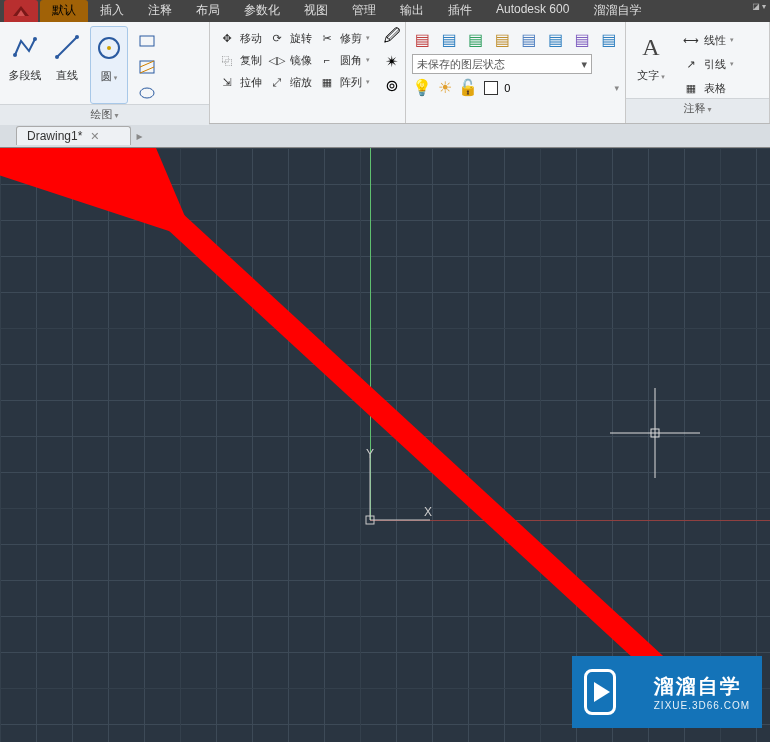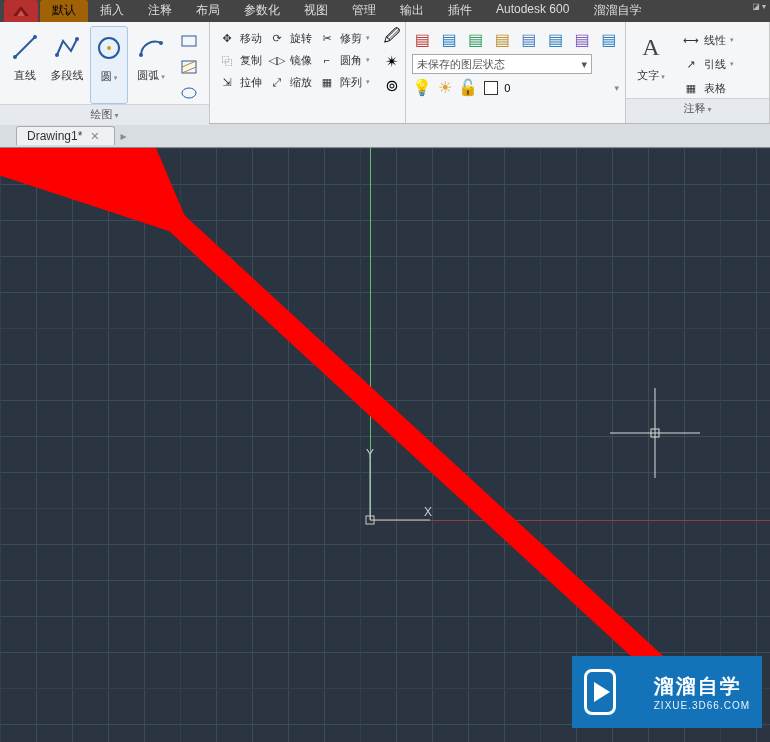--- a/index.html
+++ b/index.html
@@ -22,21 +22,21 @@
 
 .smallcol { display: flex; flex-direction: column; gap: 4px; padding-top: 4px; }
 .smallitem { display: flex; align-items: center; gap: 4px; font-size: 11px; color: #333; height: 20px; cursor: pointer; padding: 0 2px; }
 .smallitem .ico { width: 18px; height: 18px; display:flex; align-items:center; justify-content:center; }
 .drop::after { content: " ▾"; font-size: 7px; color: #888; }
 
 .layer-combo { height: 20px; width: 180px; border: 1px solid #aaa; background: #fff; font-size: 11px; padding: 0 4px; display:flex; align-items:center; justify-content:space-between; color:#555; }
 .layer-row { display:flex; align-items:center; gap:6px; }
 
 .doctabs { background: #d8dde2; height: 24px; display: flex; align-items: center; padding-left: 16px; border-bottom: 1px solid #888; }
-.doctab { background: #eef1f4; border: 1px solid #aaa; border-bottom: none; padding: 2px 14px 2px 10px; font-size: 12px; color: #333; border-radius: 3px 3px 0 0; display: flex; align-items: center; gap: 8px; }
+.doctab { background: #eef1f4; border: 1px solid #aaa; border-bottom: none; padding: 2px 30px 2px 10px; font-size: 12px; color: #333; border-radius: 3px 3px 0 0; display: flex; align-items: center; gap: 8px; }
 .doctab .x { color: #888; font-size: 11px; cursor: pointer; }
 
 .canvas { position: relative; width: 770px; height: 594px; background: #2a3541; }
 
 .grid { position:absolute; inset:0;
   background-image:
     linear-gradient(#34404c 1px, transparent 1px),
     linear-gradient(90deg,#34404c 1px, transparent 1px),
     linear-gradient(#3d4a57 1px, transparent 1px),
     linear-gradient(90deg,#3d4a57 1px, transparent 1px);
@@ -92,55 +92,45 @@
   <span class="spinner">◪ ▾</span>
 </div>
 
 <div class="ribbon">
 
   <div class="panel" style="width:210px">
     <div class="panel-body">
       <div class="bigbtn">
         <span class="ico">
             <svg class="ico-svg" width="28" height="28">
+              <polyline points="4,22 10,8 18,18 24,6" stroke="#2a5aa0" stroke-width="2" fill="none"></polyline>
+              <circle cx="4" cy="22" r="2" fill="#2a5aa0"></circle>
+              <circle cx="24" cy="6" r="2" fill="#2a5aa0"></circle>
+            </svg>
+          </span>
+        <span class="lbl">多段线</span>
+      </div>
+      <div class="bigbtn">
+        <span class="ico">
+            <svg class="ico-svg" width="28" height="28">
               <line x1="4" y1="24" x2="24" y2="4" stroke="#2a5aa0" stroke-width="2"></line>
               <circle cx="4" cy="24" r="2" fill="#2a5aa0"></circle>
               <circle cx="24" cy="4" r="2" fill="#2a5aa0"></circle>
             </svg>
           </span>
         <span class="lbl">直线</span>
-      </div>
-      <div class="bigbtn">
-        <span class="ico">
-            <svg class="ico-svg" width="28" height="28">
-              <polyline points="4,22 10,8 18,18 24,6" stroke="#2a5aa0" stroke-width="2" fill="none"></polyline>
-              <circle cx="4" cy="22" r="2" fill="#2a5aa0"></circle>
-              <circle cx="24" cy="6" r="2" fill="#2a5aa0"></circle>
-            </svg>
-          </span>
-        <span class="lbl">多段线</span>
       </div>
       <div class="bigbtn" style="background:#e8f0fa;border:1px solid #a8c8e8;border-radius:3px">
         <span class="ico">
             <svg class="ico-svg" width="28" height="28">
               <circle cx="14" cy="14" r="10" stroke="#2a5aa0" stroke-width="2" fill="none"></circle>
               <circle cx="14" cy="14" r="2" fill="#d0a000"></circle>
             </svg>
           </span>
         <span class="lbl drop">圆</span>
-      </div>
-      <div class="bigbtn">
-        <span class="ico">
-            <svg class="ico-svg" width="28" height="28">
-              <path d="M4 22 A 14 14 0 0 1 24 10" stroke="#2a5aa0" stroke-width="2" fill="none"></path>
-              <circle cx="4" cy="22" r="2" fill="#2a5aa0"></circle>
-              <circle cx="24" cy="10" r="2" fill="#2a5aa0"></circle>
-            </svg>
-          </span>
-        <span class="lbl drop">圆弧</span>
       </div>
       <div class="smallcol" style="margin-left:4px">
         <div class="iconbtn">
             <svg width="16" height="14">
               <rect x="1" y="2" width="14" height="10" stroke="#2a5aa0" fill="none"></rect>
             </svg>
           </div>
         <div class="iconbtn">
             <svg width="16" height="14">
               <rect x="1" y="1" width="14" height="12" stroke="#2a5aa0" fill="none"></rect>

